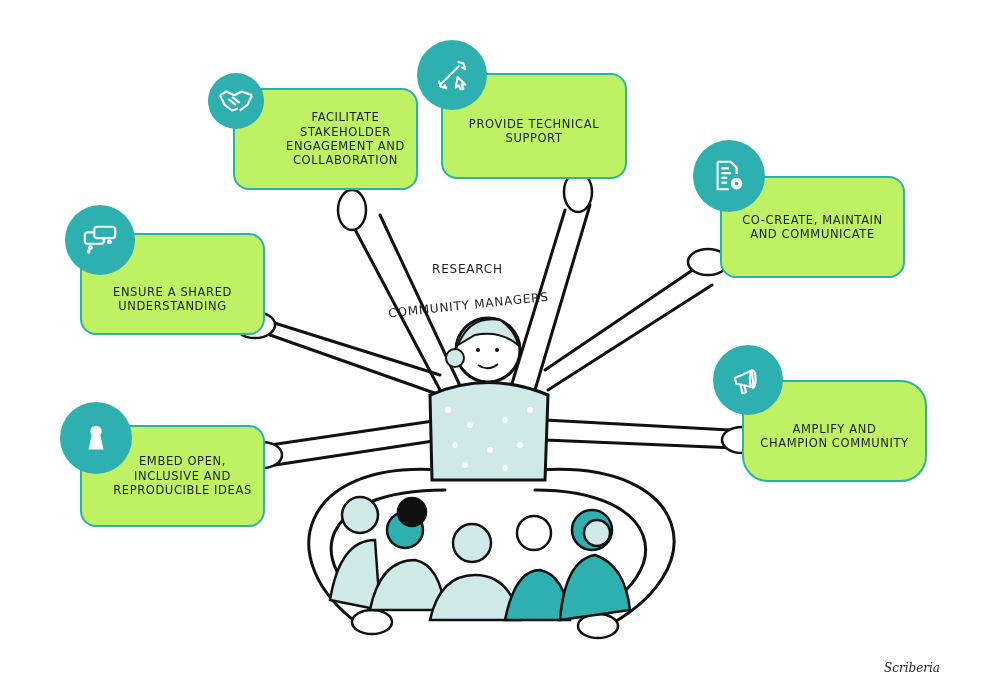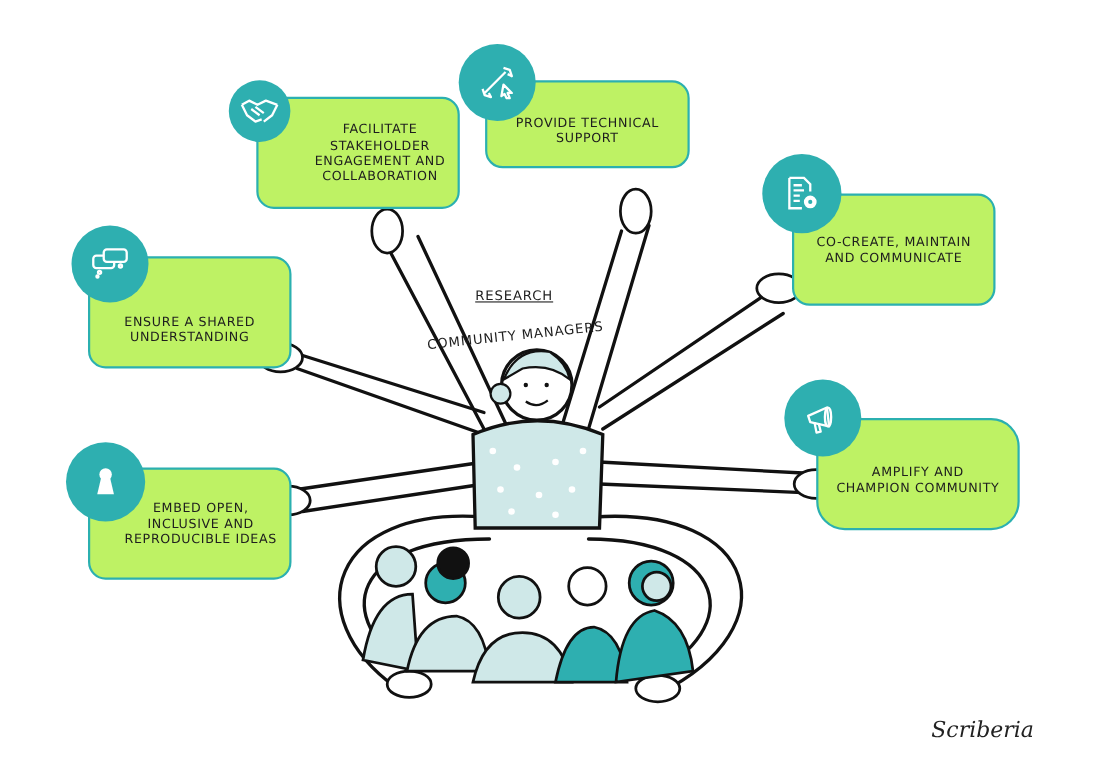--- a/index.html
+++ b/index.html
@@ -6,21 +6,21 @@
   body { width:1000px; height:697px; background:#ffffff; position:relative; overflow:hidden;
          font-family:"DejaVu Sans", sans-serif; }
   .box { position:absolute; border:2px solid #2bb0b0; border-radius:16px; background:#bef264;
          box-sizing:border-box; display:flex; align-items:center; justify-content:center; }
   .box .label { font-family:"DejaVu Sans", sans-serif; font-size:11.5px; letter-spacing:0.6px;
          color:#1e1e1e; text-align:center; line-height:1.25; white-space:pre-line; text-transform:uppercase; }
   .badge { position:absolute; width:56px; height:56px; border-radius:50%; background:#2eafb0;
            display:flex; align-items:center; justify-content:center; }
   .badge svg { width:38px; height:38px; }
   .title { position:absolute; font-family:"DejaVu Sans", sans-serif; color:#1e1e1e; font-size:12px; letter-spacing:0.8px; text-transform:uppercase; }
-  .sig { position:absolute; right:60px; bottom:22px; font-family:"DejaVu Serif", serif; font-style:italic; font-size:20px; color:#222; }
+  .sig { position:absolute; right:60px; bottom:22px; font-family:"DejaVu Serif", serif; font-style:italic; font-size:12px; color:#222; }
   svg.art { position:absolute; left:0; top:0; }
 </style>
 </head>
 <body>
 
 <svg class="art" width="1000" height="697" viewBox="0 0 1000 697">
   <g fill="none" stroke="#111" stroke-width="3" stroke-linecap="round">
 
     <path d="M440 390 L350 220"></path>
     <path d="M462 390 L380 215"></path>
@@ -82,36 +82,36 @@
     <path d="M430 620 Q 440 575 475 575 Q 510 575 520 620 Z" fill="#cfe8e8"></path>
     <circle cx="472" cy="543" r="19" fill="#cfe8e8"></circle>
     <path d="M505 620 Q 515 570 540 570 Q 565 575 570 620 Z" fill="#2eafb0"></path>
     <circle cx="534" cy="533" r="17" fill="#fff"></circle>
     <path d="M560 620 Q 565 560 595 555 Q 625 565 630 610 Z" fill="#2eafb0"></path>
     <circle cx="592" cy="530" r="20" fill="#2eafb0"></circle>
     <circle cx="597" cy="533" r="13" fill="#cfe8e8"></circle>
   </g>
 </svg>
 
-<div class="title" style="left:432px; top:262px;text-decoration:underline;">Research</div>
+<div class="title" style="left:432px; top:262px;">Research</div>
 <div class="title" style="left:388px; top:298px; transform:rotate(-6deg);">Community Managers</div>
 
 <div class="box" style="left:233px; top:88px; width:185px; height:102px;">
   <div class="label" style="margin-left:40px;">Facilitate
 stakeholder
 engagement and
 collaboration</div>
 </div>
 <div class="badge" style="left:208px; top:73px;">
   <svg viewBox="0 0 40 40" fill="none" stroke="#fff" stroke-width="2.2" stroke-linejoin="round">
       <path d="M3 14 L10 10 L18 14 L26 10 L37 14 M3 14 L8 24 L16 30 L22 28 M37 14 L32 24 L24 30 M12 18 L20 24 M16 16 L24 22"></path>
     </svg>
 </div>
 
-<div class="box" style="left:441px; top:73px; width:186px; height:80px;">
+<div class="box" style="left:441px; top:73px; width:186px; height:106px;">
   <div class="label" style="margin-top:10px;">Provide technical
 support</div>
 </div>
 <div class="badge" style="left:417px; top:40px; width:70px; height:70px;">
   <svg viewBox="0 0 40 40" fill="none" stroke="#fff" stroke-width="2.2" stroke-linejoin="round">
       <path d="M8 30 L28 10 M26 6 L32 8 L34 14 L30 12 M6 26 L8 32 L14 34 L12 30"></path>
       <path d="M26 22 L34 30 L30 30 L32 35 L29 35 L27 31 L24 33 Z"></path>
     </svg>
 </div>
 

